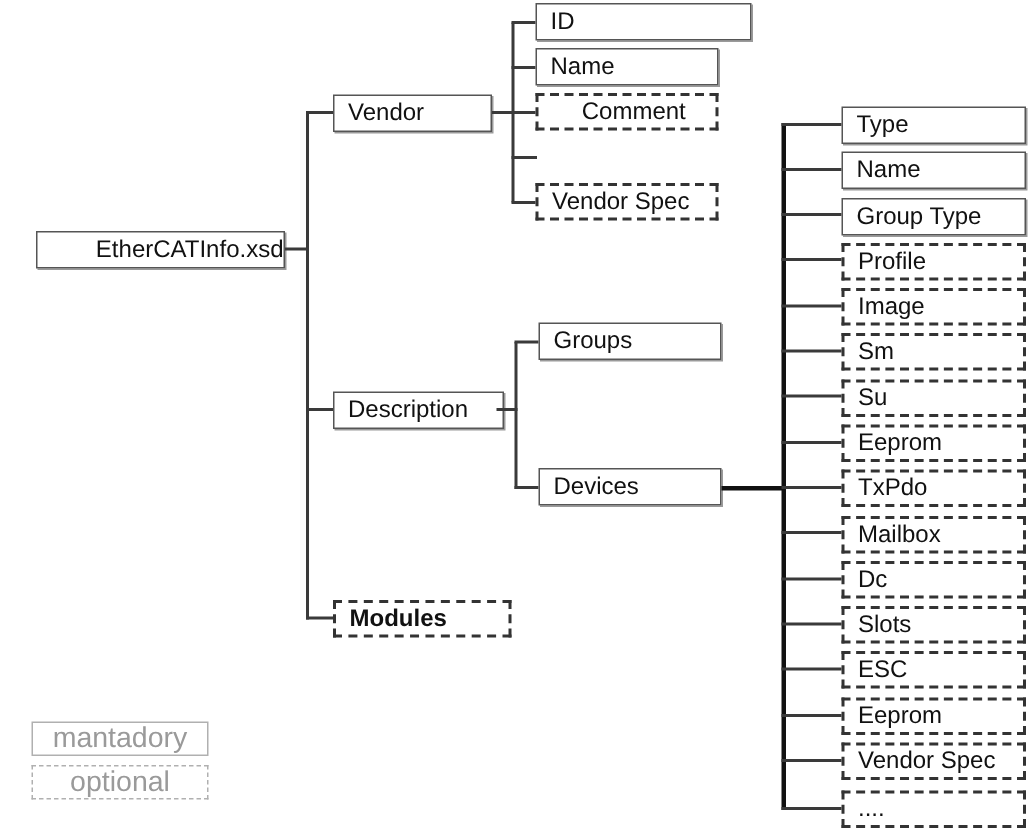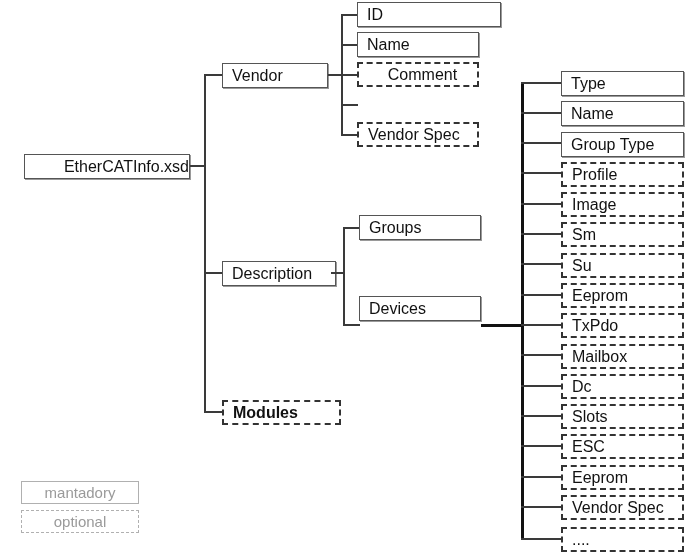--- a/index.html
+++ b/index.html
@@ -56,21 +56,21 @@
 
   
   .legend-box {
     position: absolute;
     box-sizing: border-box;
     background: #ffffff;
     display: flex;
     align-items: center;
     justify-content: center;
     color: #9a9a9a;
-    font-size: 15px;
+    font-size: 19px;
     line-height: 1;
     white-space: nowrap;
   }
   .legend-box.solid { border: 1px solid #b0b0b0; }
   .legend-box.dashed { border: 1px dashed #b0b0b0; }
 </style>
 </head>
 <body>
 
 <div id="canvas">
@@ -116,21 +116,21 @@
     <span>Description</span>
   </div>
   <div class="line h" style="left:331px; top:272px; width:14px;"></div>
   <div class="line v" style="left:343px; top:228px; height:98px;"></div>
   <div class="line h" style="left:343px; top:227px; width:17px;"></div>
   <div class="line h" style="left:343px; top:324px; width:17px;"></div>
 
   <div class="node solid" style="left:359px; top:215px; width:122px; height:25px;">
     <span>Groups</span>
   </div>
-  <div class="node solid" style="left:359px; top:296px; width:122px; height:25px;">
+  <div class="node solid" style="left:359px; top:312px; width:122px; height:25px;">
     <span>Devices</span>
   </div>
 
   <div class="node dashed" style="left:222px; top:400px; width:119px; height:25px;font-weight:bold;">
     <span>Modules</span>
   </div>
 
   <div class="line thick h" style="left:481px; top:324px; width:42px;"></div>
   <div class="line thick v" style="left:521px; top:82px; height:458px;"></div>
 

